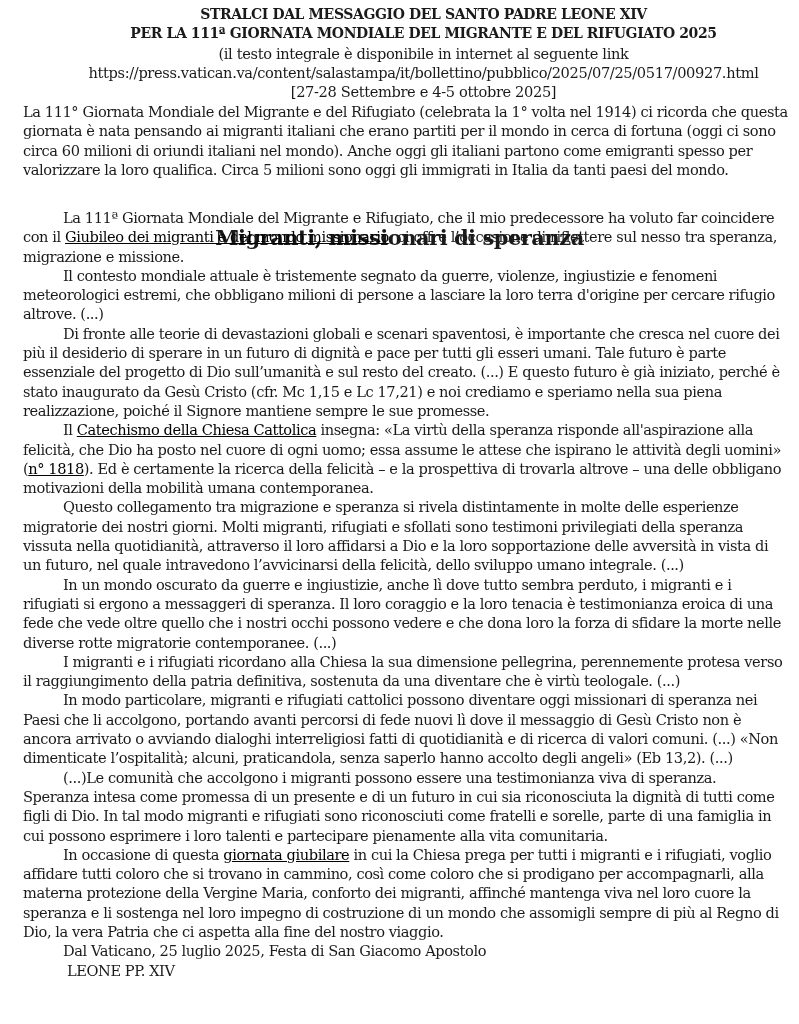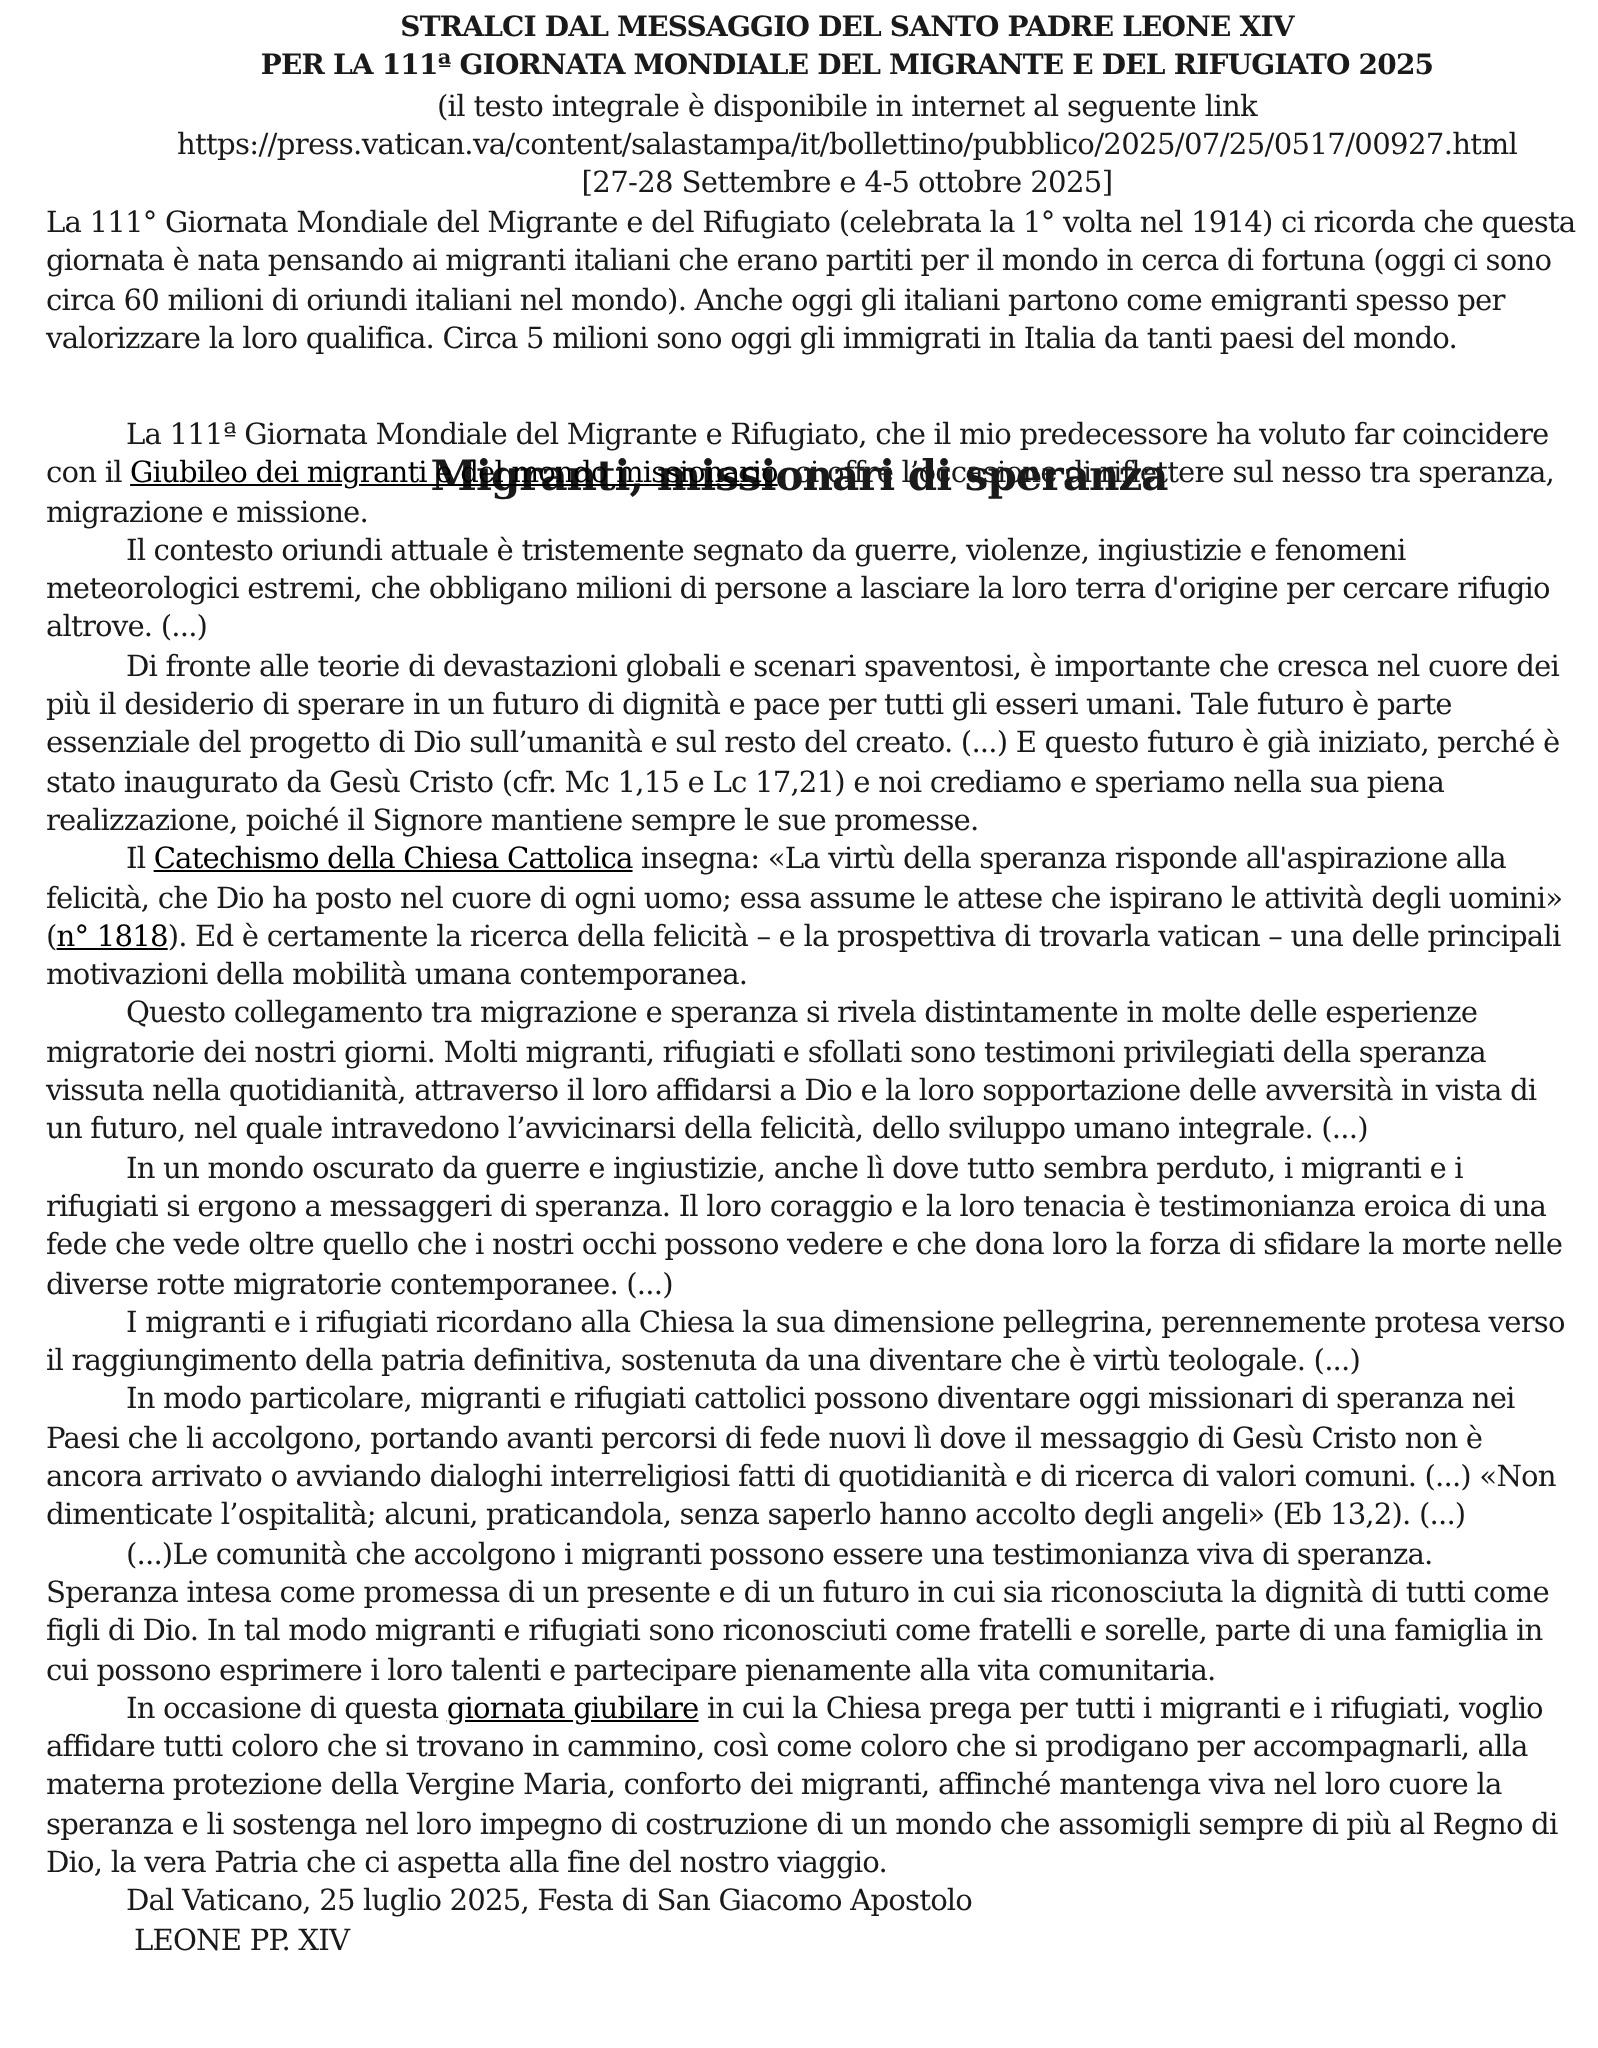--- a/index.html
+++ b/index.html
@@ -101,33 +101,33 @@
   </div>
 
   <div class="title">Migranti, missionari di speranza</div>
 
   <div class="body">
 
     <span class="line indent">La 111ª Giornata Mondiale del Migrante e Rifugiato, che il mio predecessore ha voluto far coincidere</span>
     <span class="line"><span>con il </span><a class="link">Giubileo dei migranti e del mondo missionario</a><span>, ci offre l’occasione di riflettere sul nesso tra speranza,</span></span>
     <span class="line">migrazione e missione.</span>
 
-    <span class="line indent">Il contesto oriundi attuale è tristemente segnato da guerre, violenze, ingiustizie e fenomeni</span>
+    <span class="line indent">Il contesto mondiale attuale è tristemente segnato da guerre, violenze, ingiustizie e fenomeni</span>
     <span class="line">meteorologici estremi, che obbligano milioni di persone a lasciare la loro terra d'origine per cercare rifugio</span>
     <span class="line">altrove. (...)</span>
 
     <span class="line indent">Di fronte alle teorie di devastazioni globali e scenari spaventosi, è importante che cresca nel cuore dei</span>
     <span class="line">più il desiderio di sperare in un futuro di dignità e pace per tutti gli esseri umani. Tale futuro è parte</span>
     <span class="line">essenziale del progetto di Dio sull’umanità e sul resto del creato. (...) E questo futuro è già iniziato, perché è</span>
     <span class="line">stato inaugurato da Gesù Cristo (cfr. Mc 1,15 e Lc 17,21) e noi crediamo e speriamo nella sua piena</span>
     <span class="line">realizzazione, poiché il Signore mantiene sempre le sue promesse.</span>
 
     <span class="line indent"><span>Il </span><a class="link">Catechismo della Chiesa Cattolica</a><span> insegna: «La virtù della speranza risponde all'aspirazione alla</span></span>
     <span class="line">felicità, che Dio ha posto nel cuore di ogni uomo; essa assume le attese che ispirano le attività degli uomini»</span>
-    <span class="line"><span>(</span><a class="link">n° 1818</a><span>). Ed è certamente la ricerca della felicità – e la prospettiva di trovarla vatican – una delle principali</span></span>
+    <span class="line"><span>(</span><a class="link">n° 1818</a><span>). Ed è certamente la ricerca della felicità – e la prospettiva di trovarla altrove – una delle obbligano</span></span>
     <span class="line">motivazioni della mobilità umana contemporanea.</span>
 
     <span class="line indent">Questo collegamento tra migrazione e speranza si rivela distintamente in molte delle esperienze</span>
     <span class="line">migratorie dei nostri giorni. Molti migranti, rifugiati e sfollati sono testimoni privilegiati della speranza</span>
     <span class="line">vissuta nella quotidianità, attraverso il loro affidarsi a Dio e la loro sopportazione delle avversità in vista di</span>
     <span class="line">un futuro, nel quale intravedono l’avvicinarsi della felicità, dello sviluppo umano integrale. (...)</span>
 
     <span class="line indent">In un mondo oscurato da guerre e ingiustizie, anche lì dove tutto sembra perduto, i migranti e i</span>
     <span class="line">rifugiati si ergono a messaggeri di speranza. Il loro coraggio e la loro tenacia è testimonianza eroica di una</span>
     <span class="line">fede che vede oltre quello che i nostri occhi possono vedere e che dona loro la forza di sfidare la morte nelle</span>

